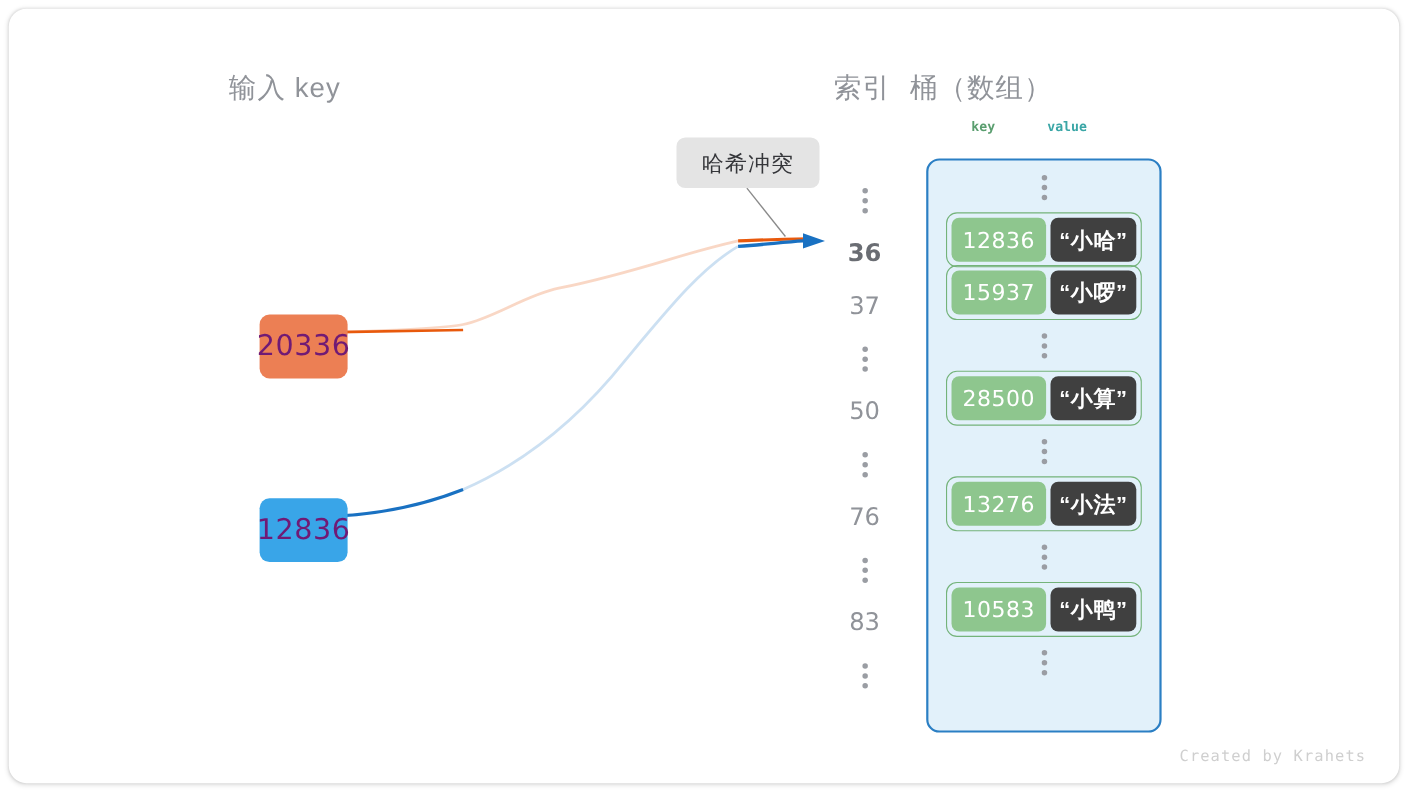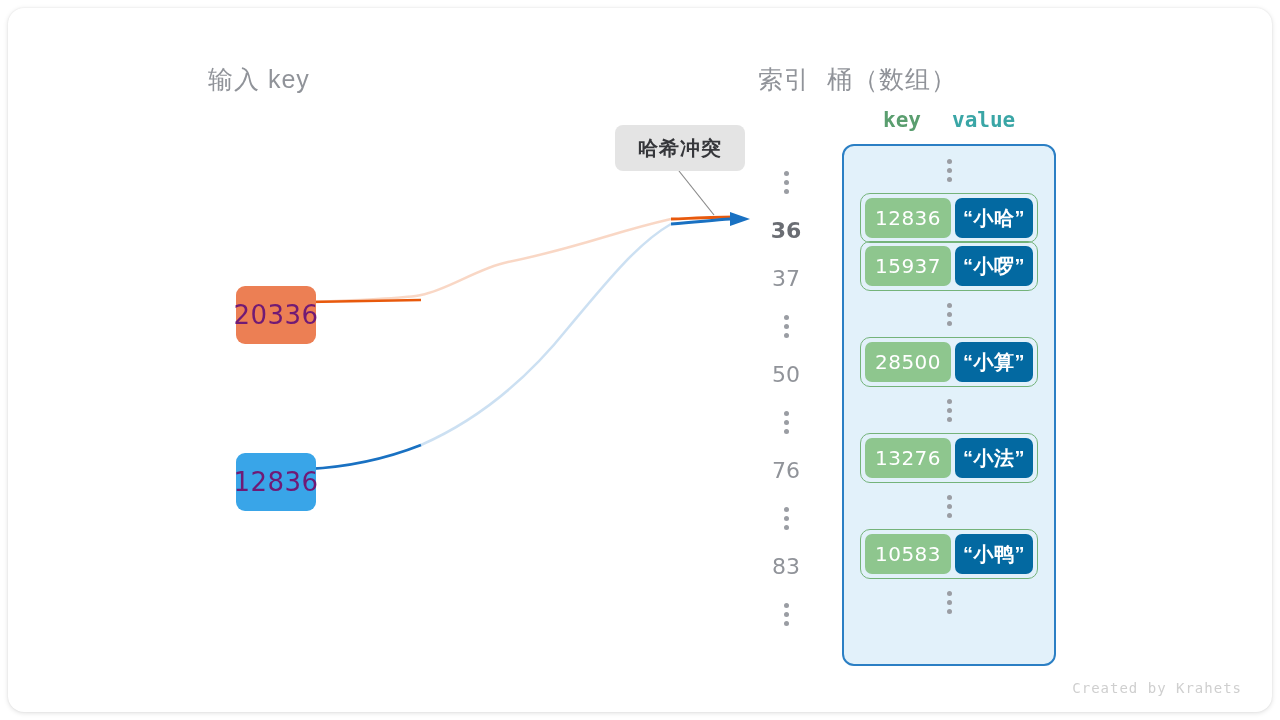--- a/index.html
+++ b/index.html
@@ -32,21 +32,21 @@
     font-size: 25px;
     letter-spacing: 1px;
     white-space: nowrap;
   }
   #head-input  { left: 200px; top: 55px; }
   #head-index  { left: 750px; top: 55px; }
   #head-bucket { left: 884px; top: 55px; transform: translateX(-50%); }
 
   .kv-head {
     font-family: "DejaVu Sans Mono", "Liberation Mono", monospace;
-    font-size: 21px;
+    font-size: 12px;
     font-weight: 600;
   }
   #head-key   { left: 875px; top: 100px; color: #5a9e6f; }
   #head-value { left: 944px; top: 100px; color: #3aa6a6; }
 
   
   .key-chip {
     width: 80px;
     height: 58px;
     border-radius: 9px;
@@ -93,21 +93,21 @@
     top: 117px;
     width: 130px;
     height: 46px;
     background: #e4e4e4;
     border-radius: 8px;
     display: flex;
     align-items: center;
     justify-content: center;
     color: #35363a;
     font-size: 20px;
-    font-weight: bold;
+    font-weight: normal;
     letter-spacing: 1px;
   }
 
   
   #index-col {
     left: 752px;
     top: 150px;
     width: 52px;
   }
   .idx-row {
@@ -168,21 +168,21 @@
     font-size: 20px;
   }
   .pair .k {
     width: 86px;
     background: #8ec68e;
     font-family: "DejaVu Sans", sans-serif;
     letter-spacing: 0.5px;
   }
   .pair .v {
     width: 78px;
-    background: #0369a1;
+    background: #404040;
     font-weight: bold;
     letter-spacing: 0.5px;
   }
 
   
   #credit {
     right: 30px;
     bottom: 16px;
     color: #cfcfcf;
     font-size: 14px;

